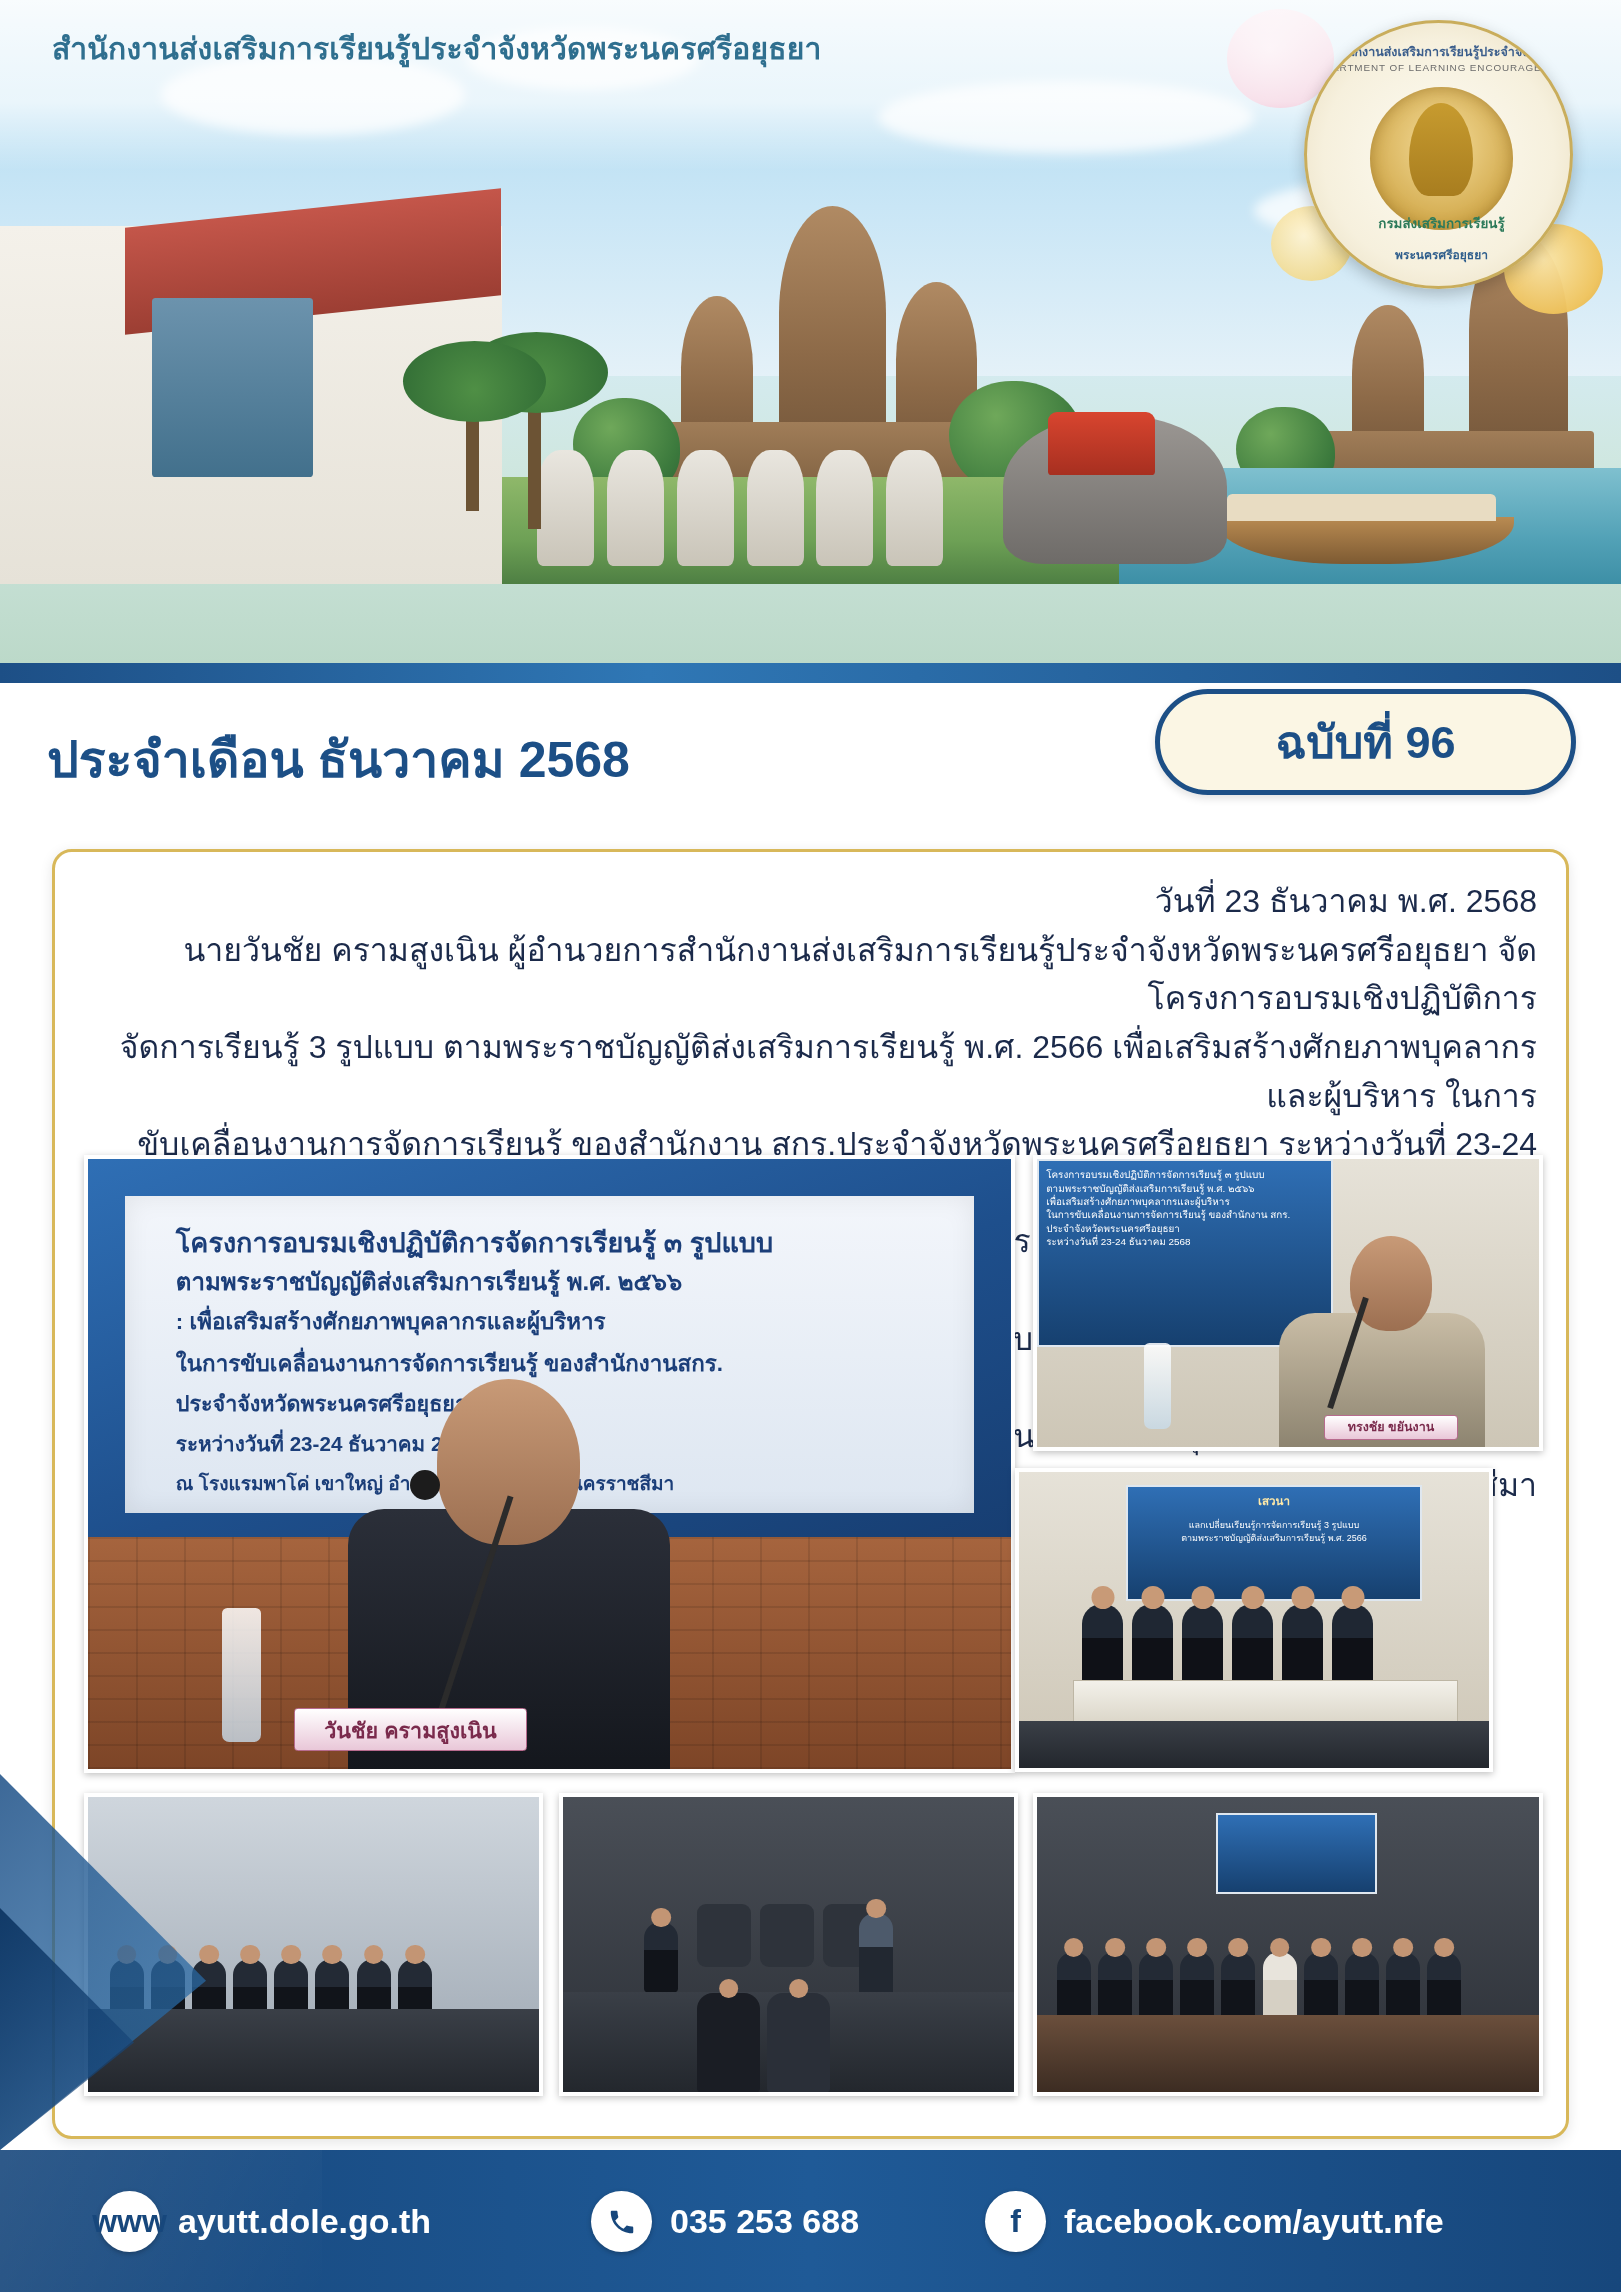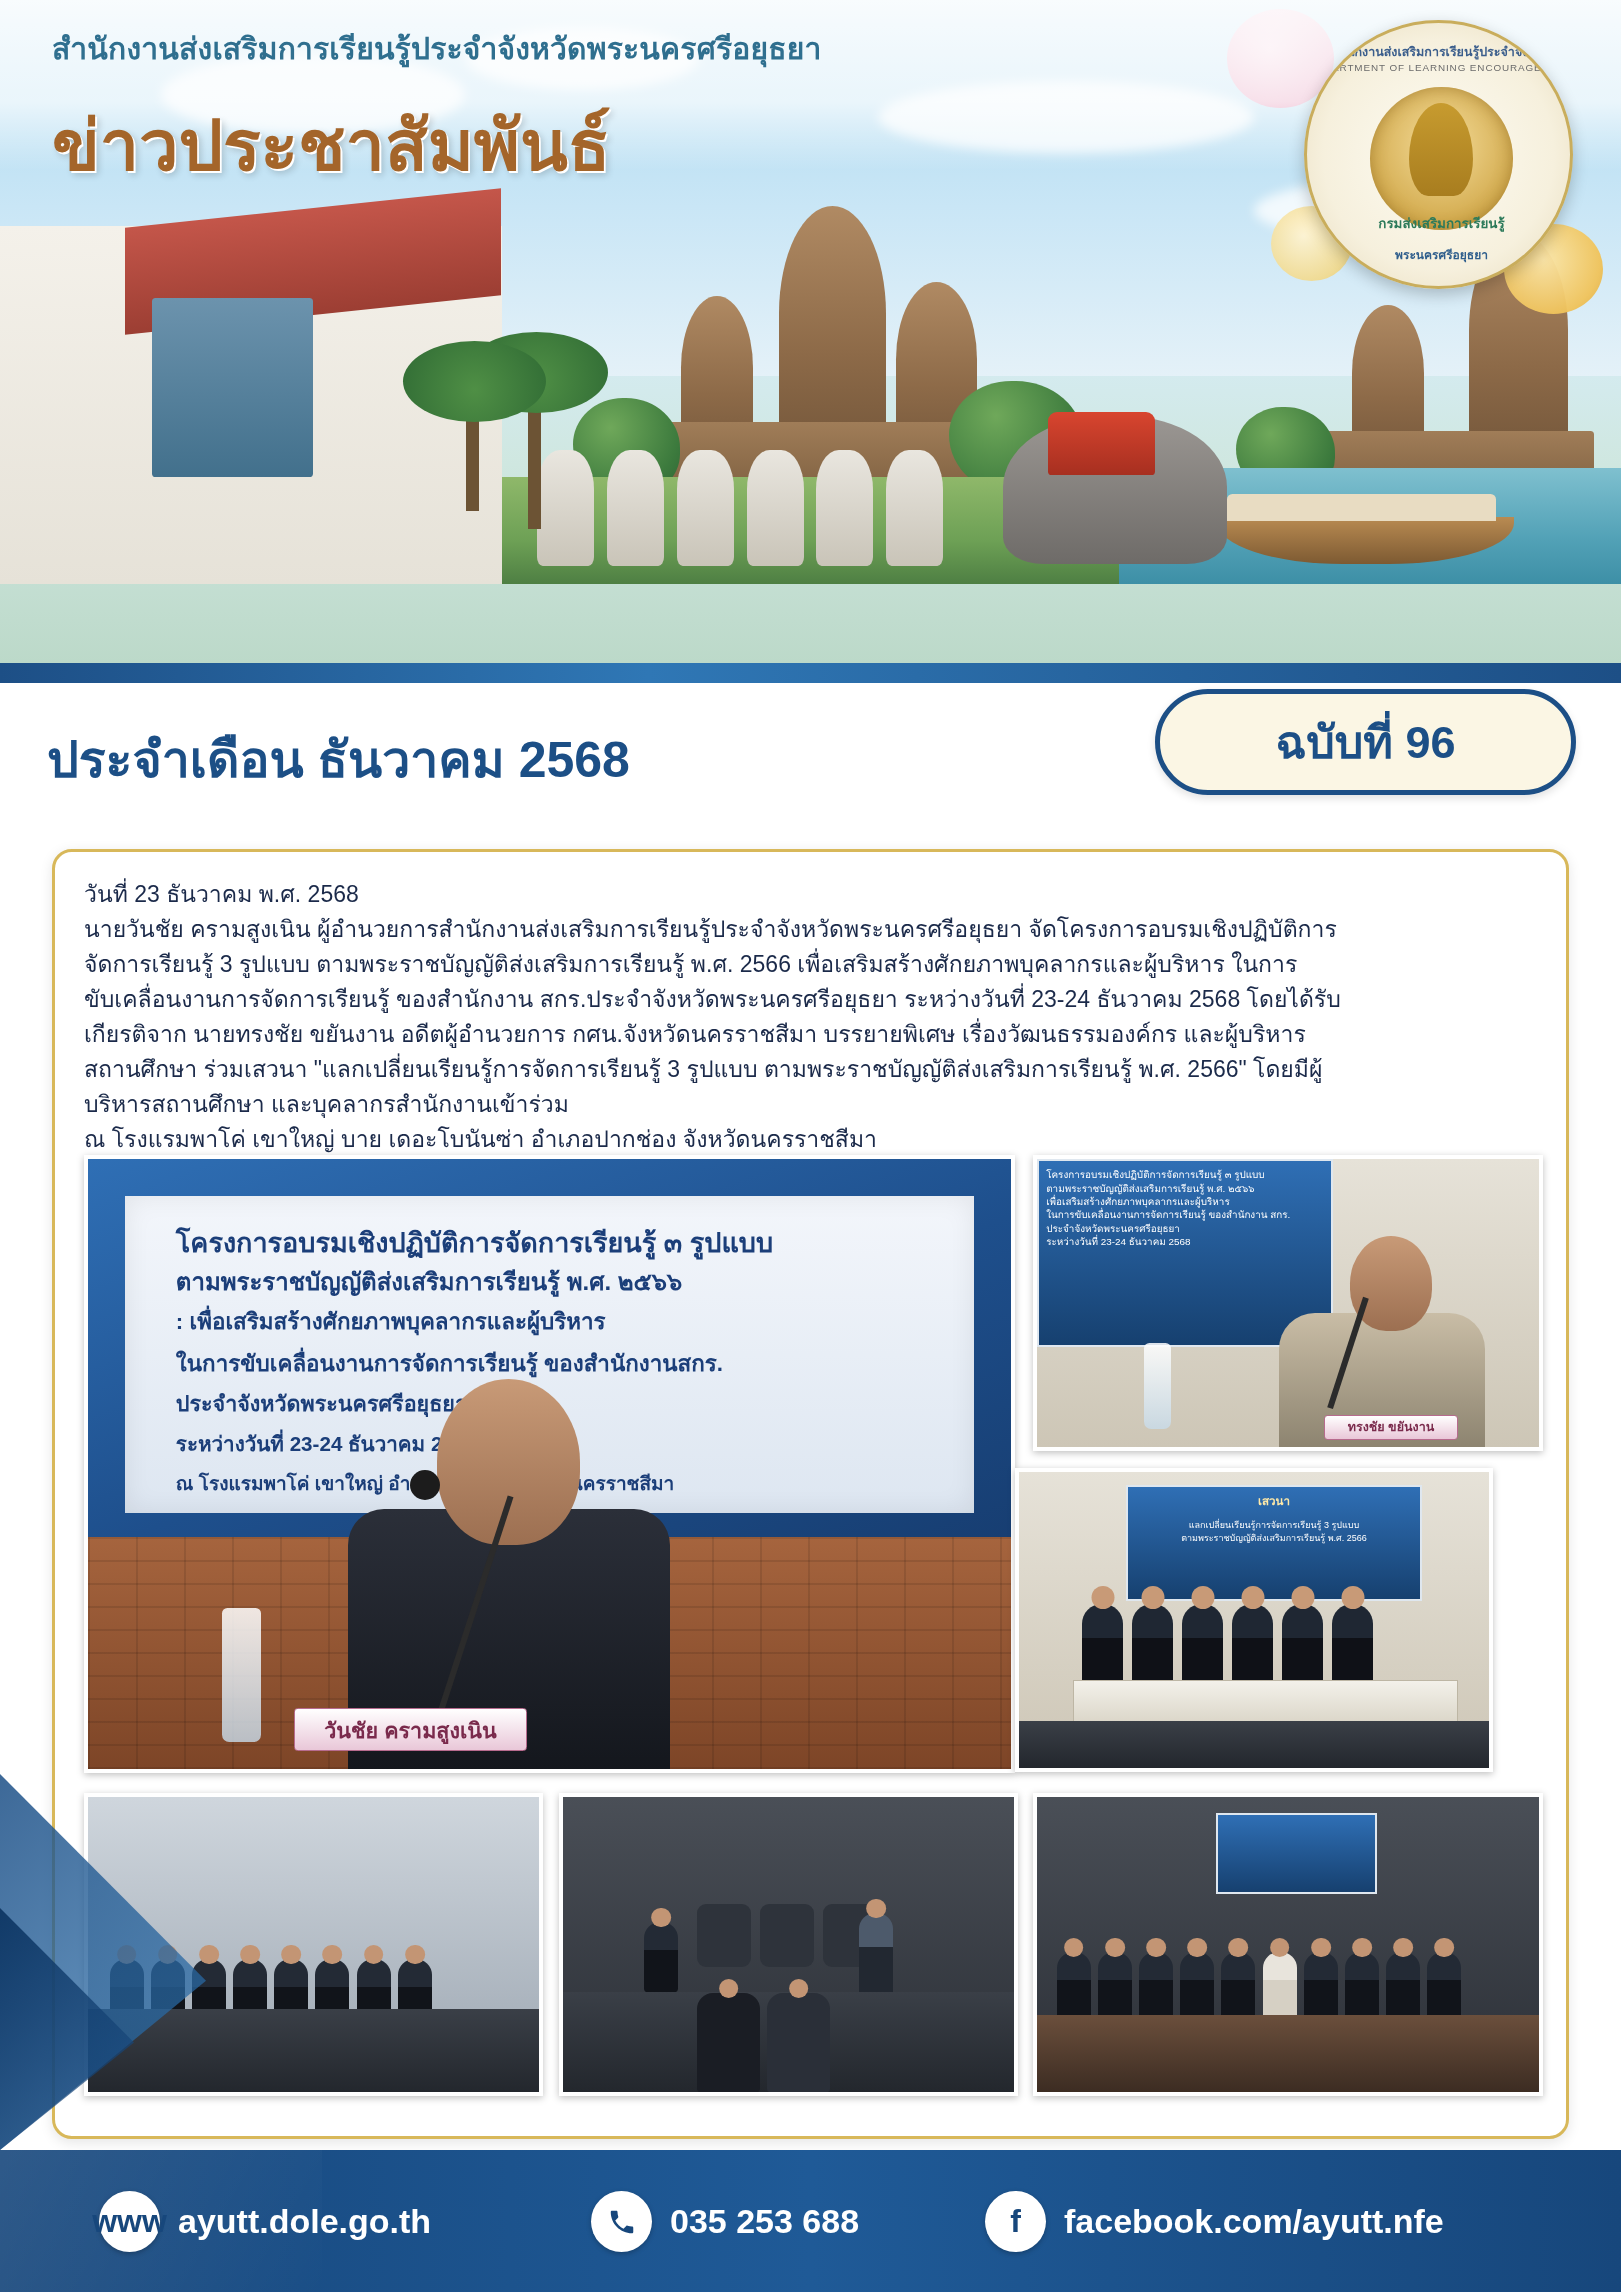--- a/index.html
+++ b/index.html
@@ -198,24 +198,25 @@
   .card {
     position: absolute; left: 52px; top: 849px;
     width: 1517px; height: 1290px;
     background: #ffffff;
     border: 3.6px solid #d8b85a;
     border-radius: 19.7px;
     box-shadow: 0 3.6px 12.5px rgba(0,0,0,.10);
     padding: 25px 29px;
   }
   .body-text {
-    font-size: 23px;
+    font-size: 32px;
     line-height: 1.52;
     color: #1b2a4a;
     white-space: pre-wrap;
+    text-align: right;
   }
 
   
   .photos {
     position: absolute; left: 29px; top: 303px; width: 1460px; height: 949px;
   }
   .ph {
     position: absolute;
     border: 4.5px solid #ffffff;
     box-shadow: 0 1.8px 7.2px rgba(0,0,0,.25);
@@ -389,21 +390,20 @@
     <div class="palm" style="left:528px;"></div>
     <div class="palm" style="left:466px;bottom:152px;height:134px;"></div>
 
     <div class="flower f1"></div>
     <div class="flower f2"></div>
     <div class="flower f3"></div>
 
     <div class="hero-overlay"></div>
 
     <div class="org-line">สำนักงานส่งเสริมการเรียนรู้ประจำจังหวัดพระนครศรีอยุธยา</div>
-    <div class="hero-title">ข่าวประชาสัมพันธ์</div>
 
     <div class="emblem">
       <div class="ring-text-top">สำนักงานส่งเสริมการเรียนรู้ประจำจังหวัด</div>
       <div class="ring-text-eng">DEPARTMENT OF LEARNING ENCOURAGEMENT</div>
       <div class="emblem-core"></div>
       <div class="ring-text-mid">กรมส่งเสริมการเรียนรู้</div>
       <div class="ring-text-bottom">พระนครศรีอยุธยา</div>
     </div>
   </div>
 

